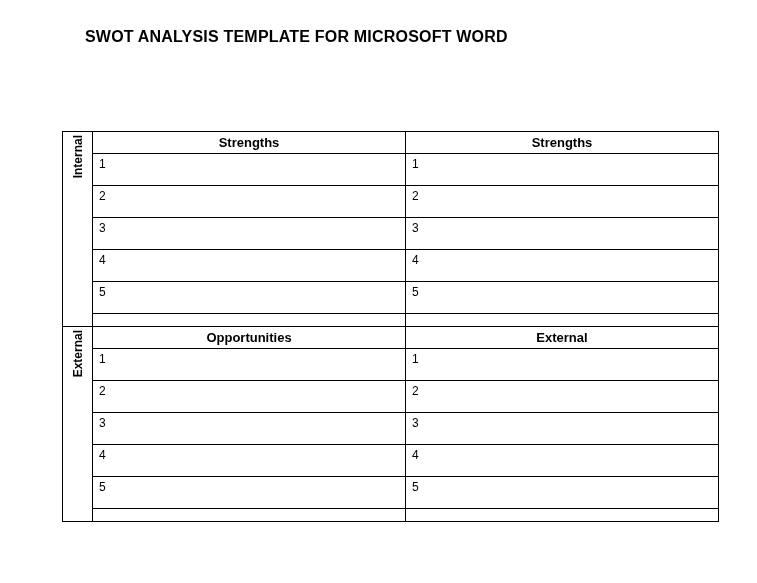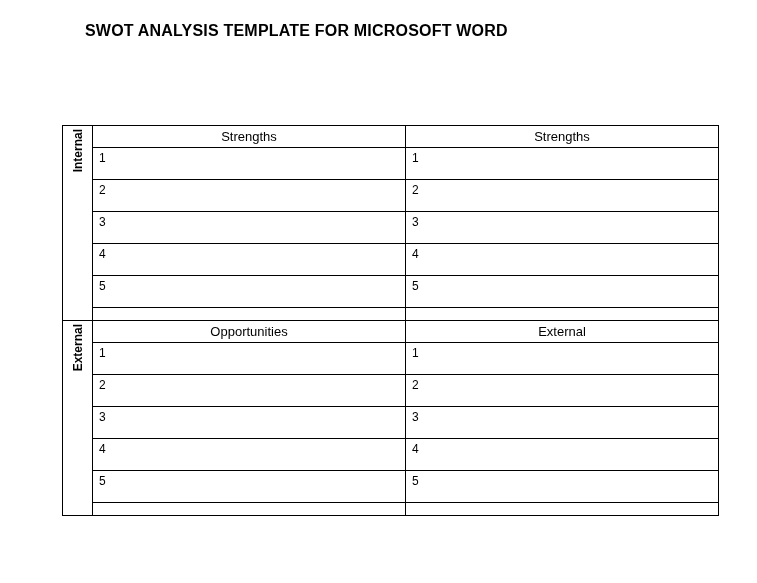--- a/index.html
+++ b/index.html
@@ -7,39 +7,39 @@
       width: 757px;
       height: 583px;
       background: #ffffff;
       font-family: Verdana, Arial, sans-serif;
       padding: 20px 20px 0 20px;
     }
     .title {
       font-size: 16px;
       font-weight: bold;
       margin-left: 65px;
-      margin-top: 2px;
+      margin-top: 8px;
       letter-spacing: 0.2px;
     }
     .swot-table {
       border-collapse: collapse;
       width: 657px;
       margin-top: 85px;
       margin-left: 42px;
       table-layout: fixed;
     }
     .swot-table td, .swot-table th {
       border: 1px solid #000;
       font-size: 12px;
       vertical-align: top;
       padding: 3px 6px;
     }
     .swot-table th.colhead {
       background: #fff;
-      font-weight: normal;
+      font-weight: bold;
       text-align: center;
       font-size: 13px;
       height: 22px;
       padding: 3px 8px;
     }
     .swot-table td.num {
       height: 32px;
       padding: 3px 6px;
     }
     .swot-table td.blankrow {

